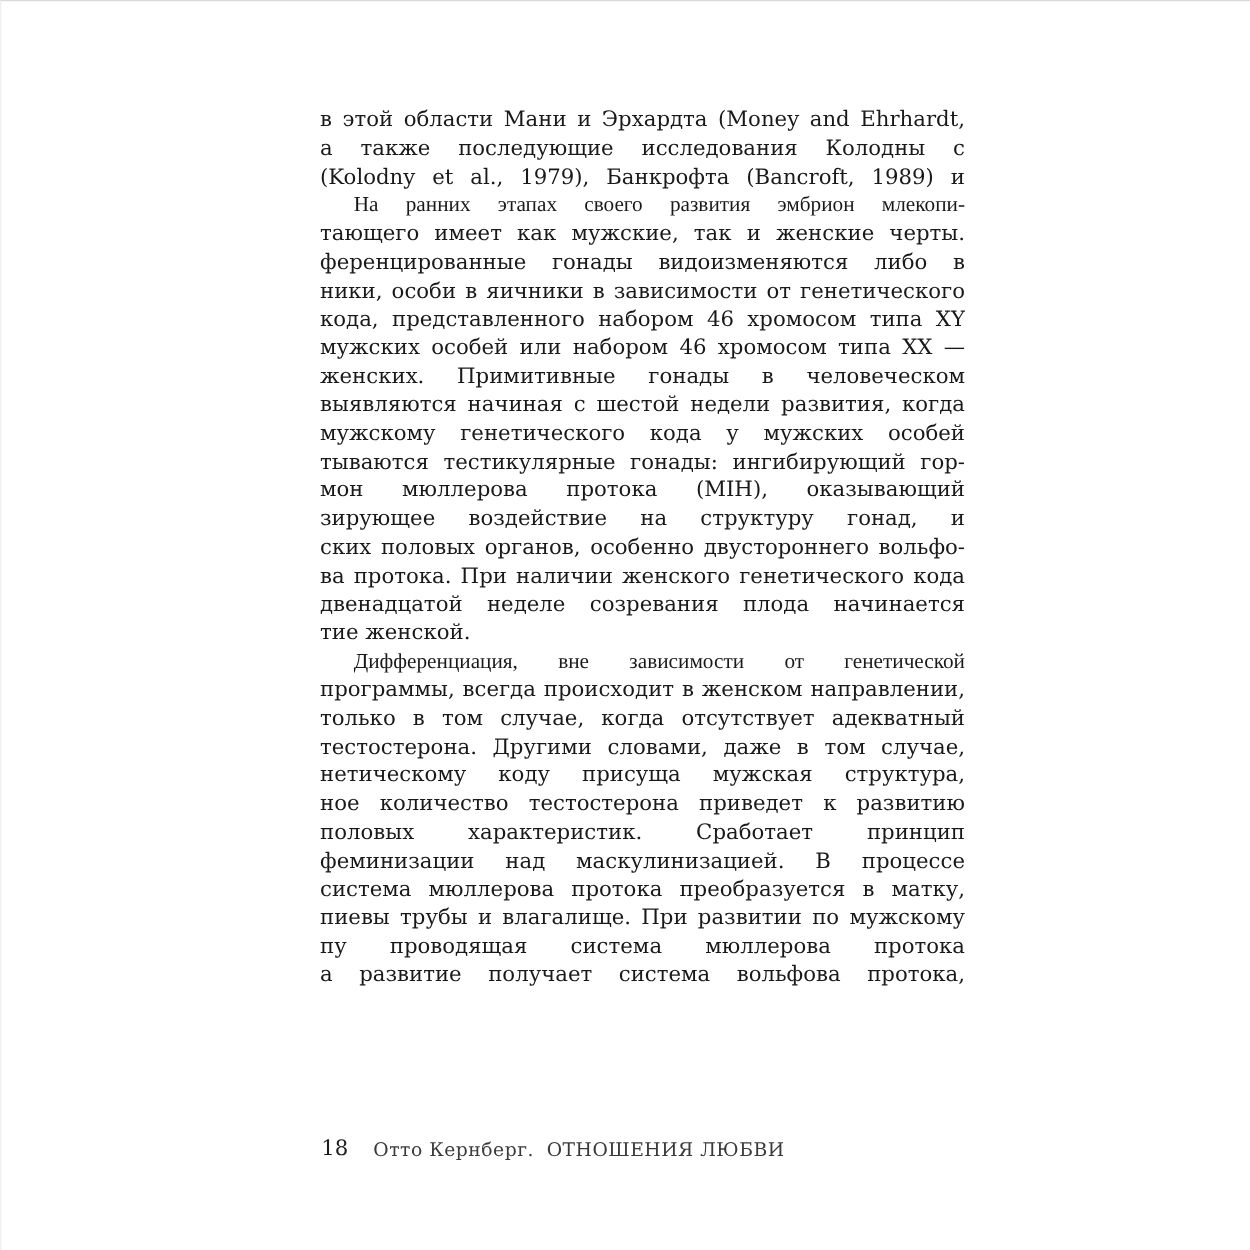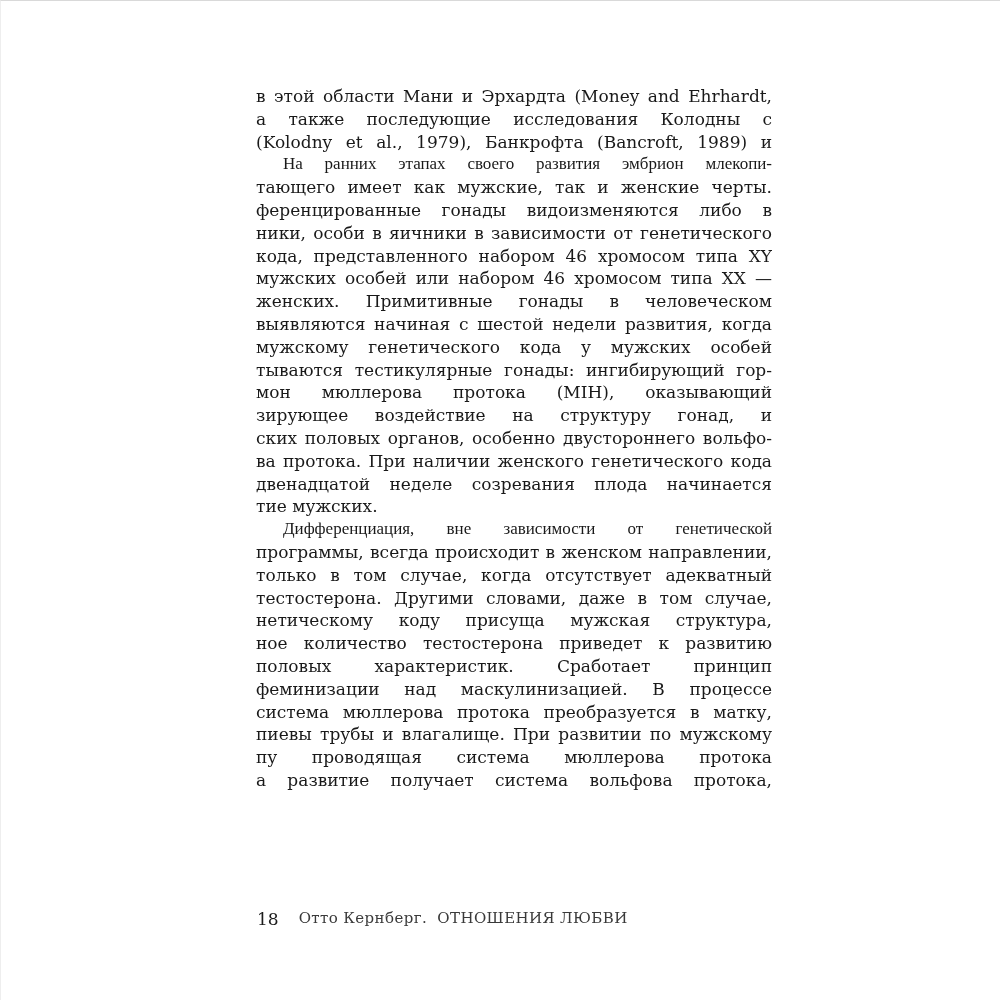--- a/index.html
+++ b/index.html
@@ -40,21 +40,21 @@
   .line.indent {
     padding-left: 27px;
     font-family: Liberation Serif, serif;
   }
   .footer {
     position: absolute;
     left: 256px;
     top: 908px;
     width: 516px;
     display: flex;
-    align-items: flex-start;
+    align-items: flex-end;
     color: #2b2b2b;
   }
   .page-number {
     font-size: 17px;
     color: #1c1c1c;
   }
   .running-title {
     margin-left: 20px;
     font-size: 15px;
     letter-spacing: 0.4px;
@@ -81,21 +81,21 @@
       <div class="line">мужских особей или набором 46 хромосом типа XX — для</div>
       <div class="line">женских. Примитивные гонады в человеческом зародыше</div>
       <div class="line">выявляются начиная с шестой недели развития, когда под</div>
       <div class="line">мужскому генетического кода у мужских особей выраба-</div>
       <div class="line">тываются тестикулярные гонады: ингибирующий гор-</div>
       <div class="line">мон мюллерова протока (MIH), оказывающий дефемини-</div>
       <div class="line">зирующее воздействие на структуру гонад, и тестостерон,</div>
       <div class="line">ских половых органов, особенно двустороннего вольфо-</div>
       <div class="line">ва протока. При наличии женского генетического кода на</div>
       <div class="line">двенадцатой неделе созревания плода начинается разви-</div>
-      <div class="line para-end">тие мужских.</div>
+      <div class="line para-end">тие женской.</div>
       <div class="line indent">Дифференциация, вне зависимости от генетической</div>
       <div class="line">программы, всегда происходит в женском направлении, но</div>
       <div class="line">только в том случае, когда отсутствует адекватный уровень</div>
       <div class="line">тестостерона. Другими словами, даже в том случае, если ге-</div>
       <div class="line">нетическому коду присуща мужская структура, недостаточ-</div>
       <div class="line">ное количество тестостерона приведет к развитию женских</div>
       <div class="line">половых характеристик. Сработает принцип преобладания</div>
       <div class="line">феминизации над маскулинизацией. В процессе нормаль-</div>
       <div class="line">система мюллерова протока преобразуется в матку, фалло-</div>
       <div class="line">пиевы трубы и влагалище. При развитии по мужскому ти-</div>

